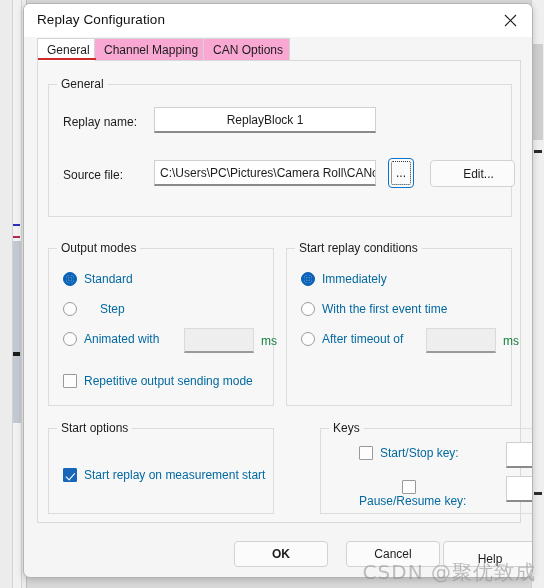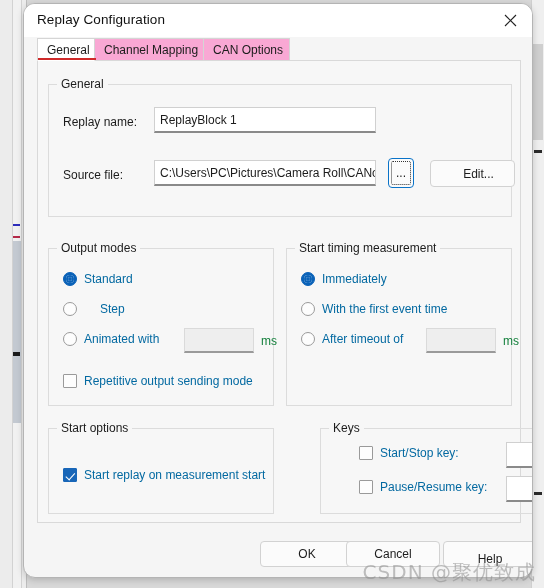--- a/index.html
+++ b/index.html
@@ -61,21 +61,21 @@
     background: #2b2b2b;
   }
 
   
   .dialog {
     position: absolute;
     left: 23px; top: 3px;
     width: 510px; height: 575px;
     background: #f5f5f5;
     border: 1px solid #b4b4b4;
-    border-radius: 12px;
+    border-radius: 7px;
     box-shadow: 0 2px 7px rgba(0,0,0,0.18);
     box-sizing: border-box;
     overflow: hidden;
   }
   .titlebar {
     position: relative;
     height: 33px;
     background: #ffffff;
     border-bottom: none;
   }
@@ -171,20 +171,21 @@
     background: #ffffff;
     border: 1px solid #d0d0d0;
     border-bottom: 2px solid #8a8a8a;
     font-size: 12px;
     color: #1c1c1c;
     padding: 0 5px;
     line-height: 24px;
     white-space: nowrap;
     overflow: hidden;
     font-family: "Liberation Sans", sans-serif;
+    text-align: center;
   }
   .textbox.disabled {
     background: #eeeeee;
     border: 1px solid #dadada;
     border-bottom: 2px solid #9a9a9a;
   }
 
   
   .btn {
     position: absolute;
@@ -392,21 +393,21 @@
       <div class="textbox disabled" style="left:135px; top:79px; width:70px; height:25px;"></div>
       <div class="unit" style="left:212px; top:85px;">ms</div>
 
       <div class="check-row" style="left:14px; top:125px;">
         <span class="checkbox"></span>
         <span class="rowlabel">Repetitive output sending mode</span>
       </div>
     </div>
 
     <div class="group" style="left:248px; top:187px; width:226px; height:158px;">
-      <div class="legend">Start timing measurement</div>
+      <div class="legend">Start replay conditions</div>
 
       <div class="radio-row" style="left:14px; top:23px;">
         <span class="radio checked"></span>
         <span class="rowlabel">Immediately</span>
       </div>
 
       <div class="radio-row" style="left:14px; top:53px;">
         <span class="radio"></span>
         <span class="rowlabel">With the first event time</span>
       </div>
@@ -430,30 +431,30 @@
 
     <div class="group" style="left:248px; top:367px; width:226px; height:86px;margin-left:34px;">
       <div class="legend">Keys</div>
 
       <div class="check-row" style="left:38px; top:17px;">
         <span class="checkbox"></span>
         <span class="rowlabel">Start/Stop key:</span>
       </div>
       <div class="textbox" style="left:185px; top:13px; width:32px; height:26px;"></div>
 
-      <div class="check-row" style="left:38px; top:51px;">
+      <div class="check-row" style="left:38px; top:51px;flex-direction:column;">
         <span class="checkbox"></span>
         <span class="rowlabel">Pause/Resume key:</span>
       </div>
       <div class="textbox" style="left:185px; top:47px; width:32px; height:26px;"></div>
     </div>
 
   </div>
 
-  <div class="footer-btn" style="left:236px; top:537px;">
+  <div class="footer-btn" style="left:210px; top:537px;font-weight:bold;">
     <span>OK</span>
   </div>
   <div class="footer-btn" style="left:322px; top:537px;">
     <span>Cancel</span>
   </div>
   <div class="footer-btn" style="left:419px; top:537px;align-items:flex-end;">
     <span>Help</span>
   </div>
 
 </div>

